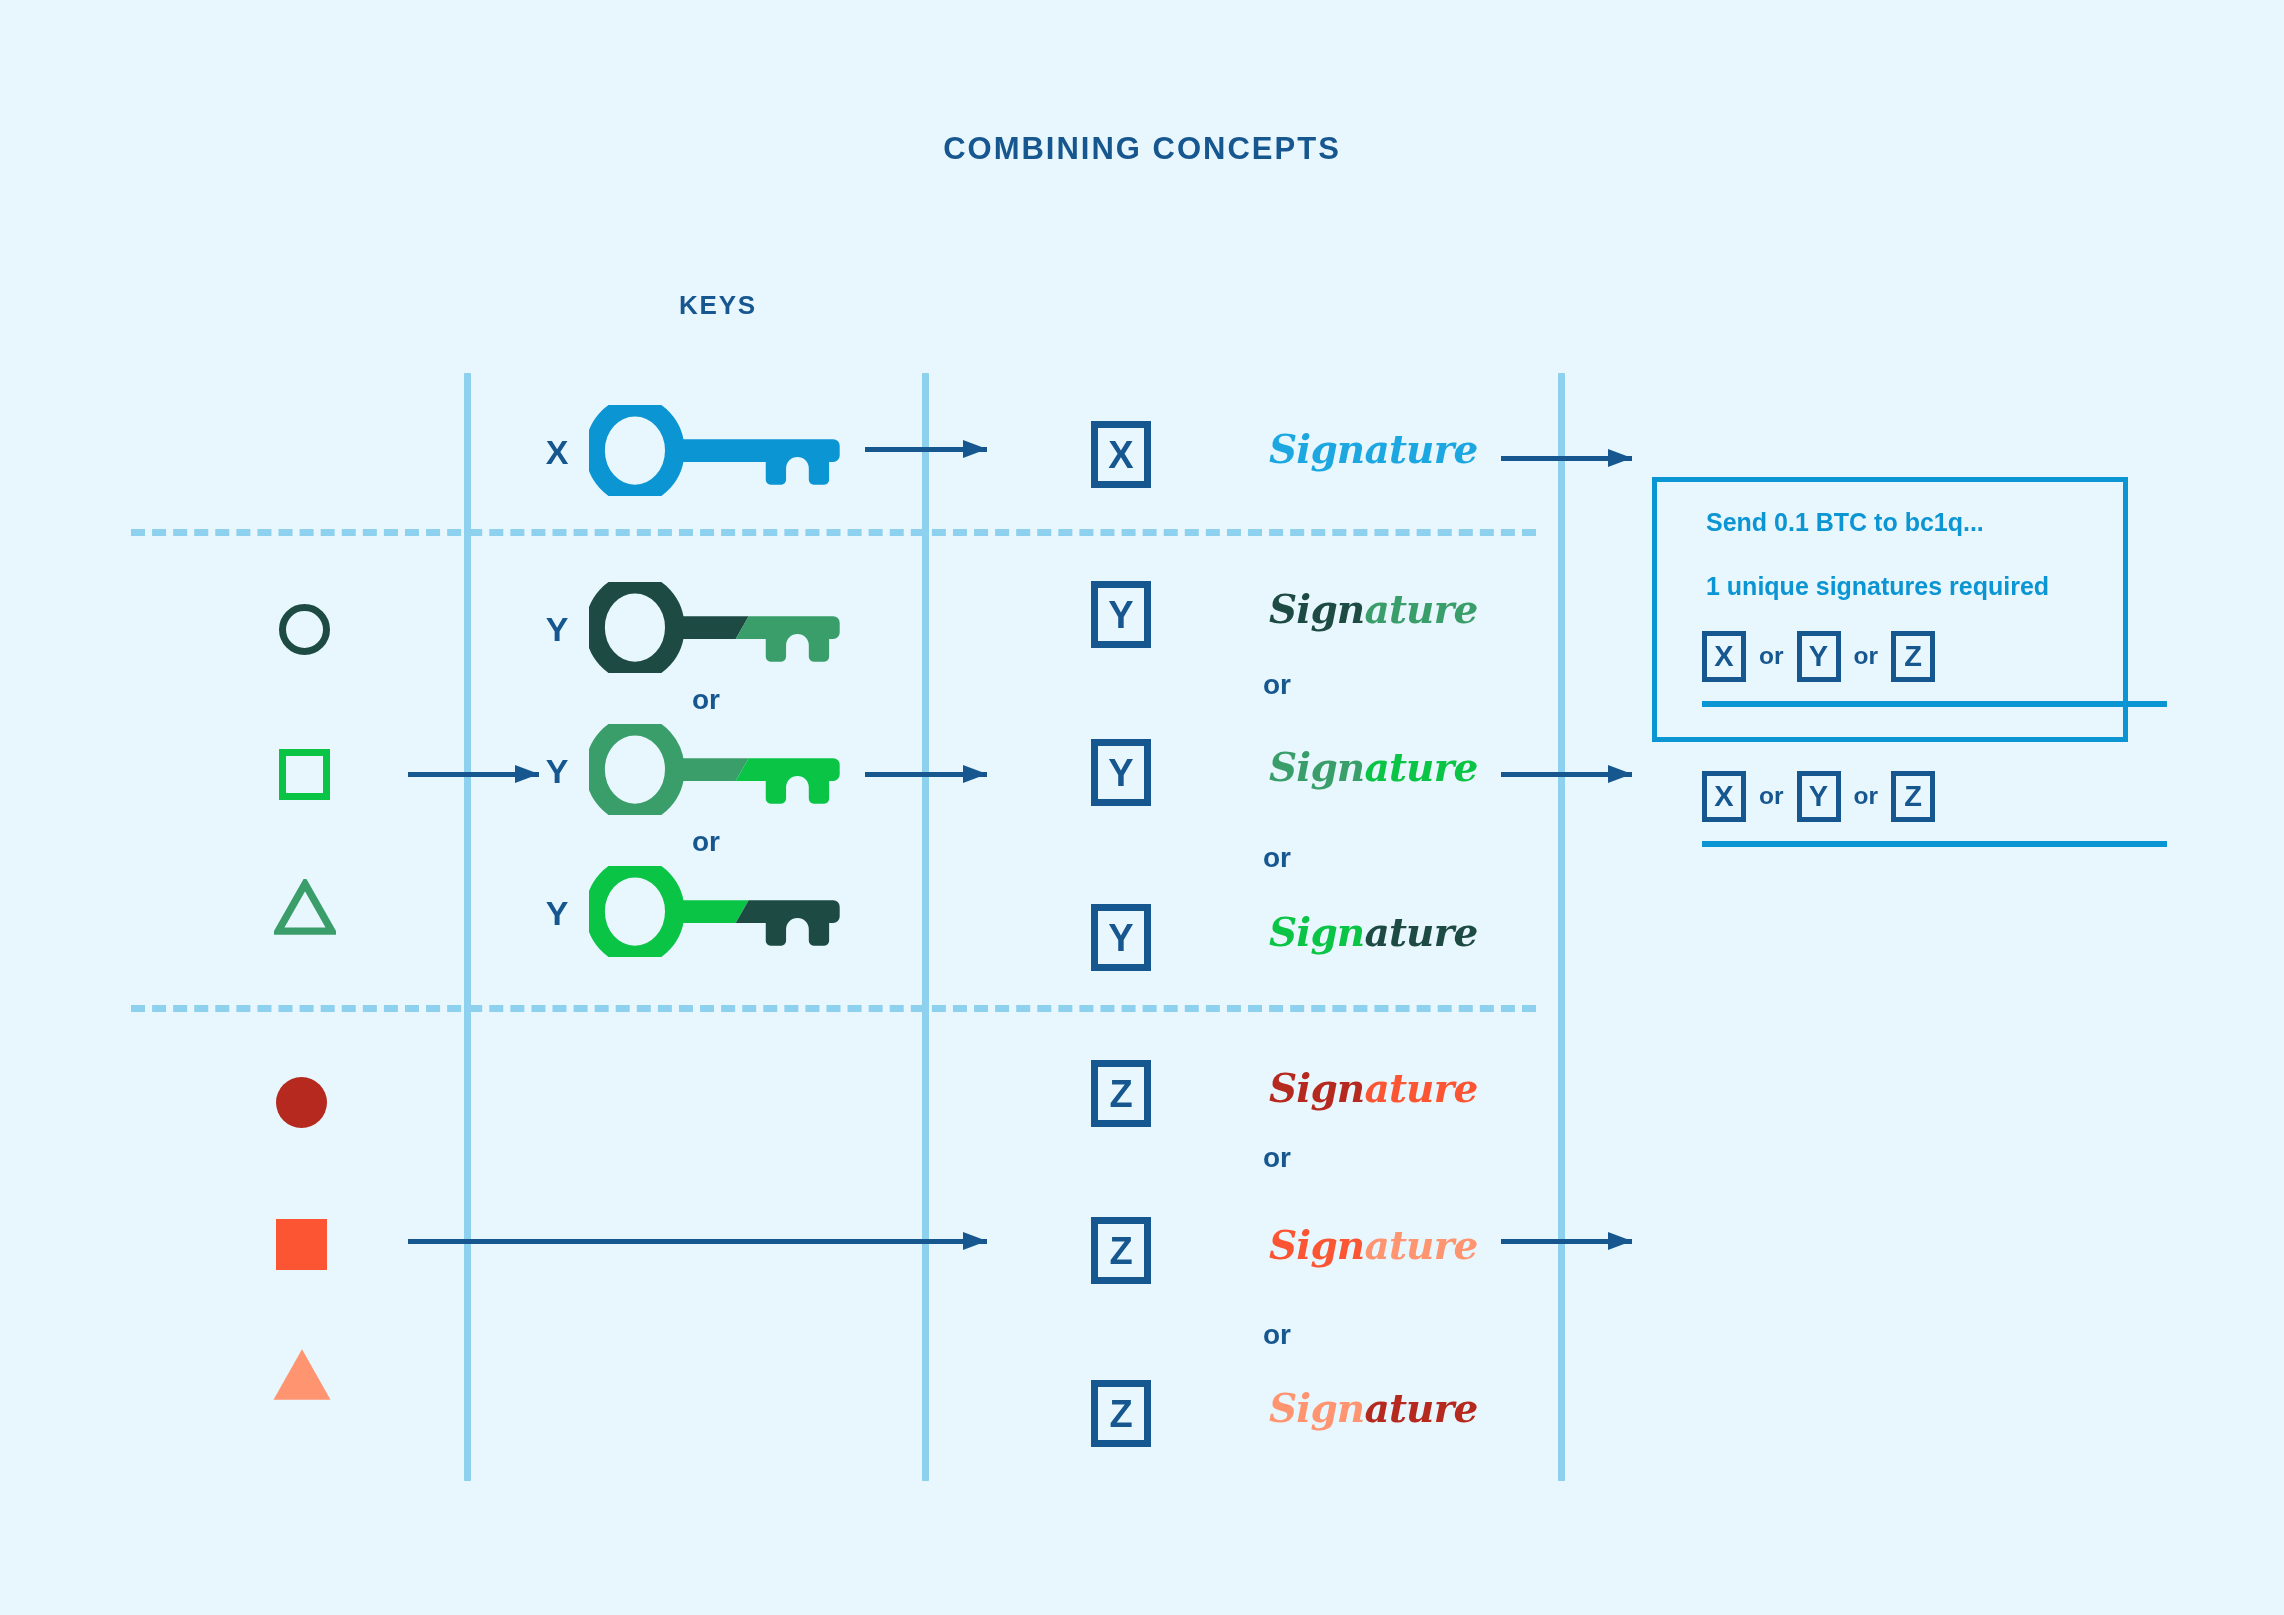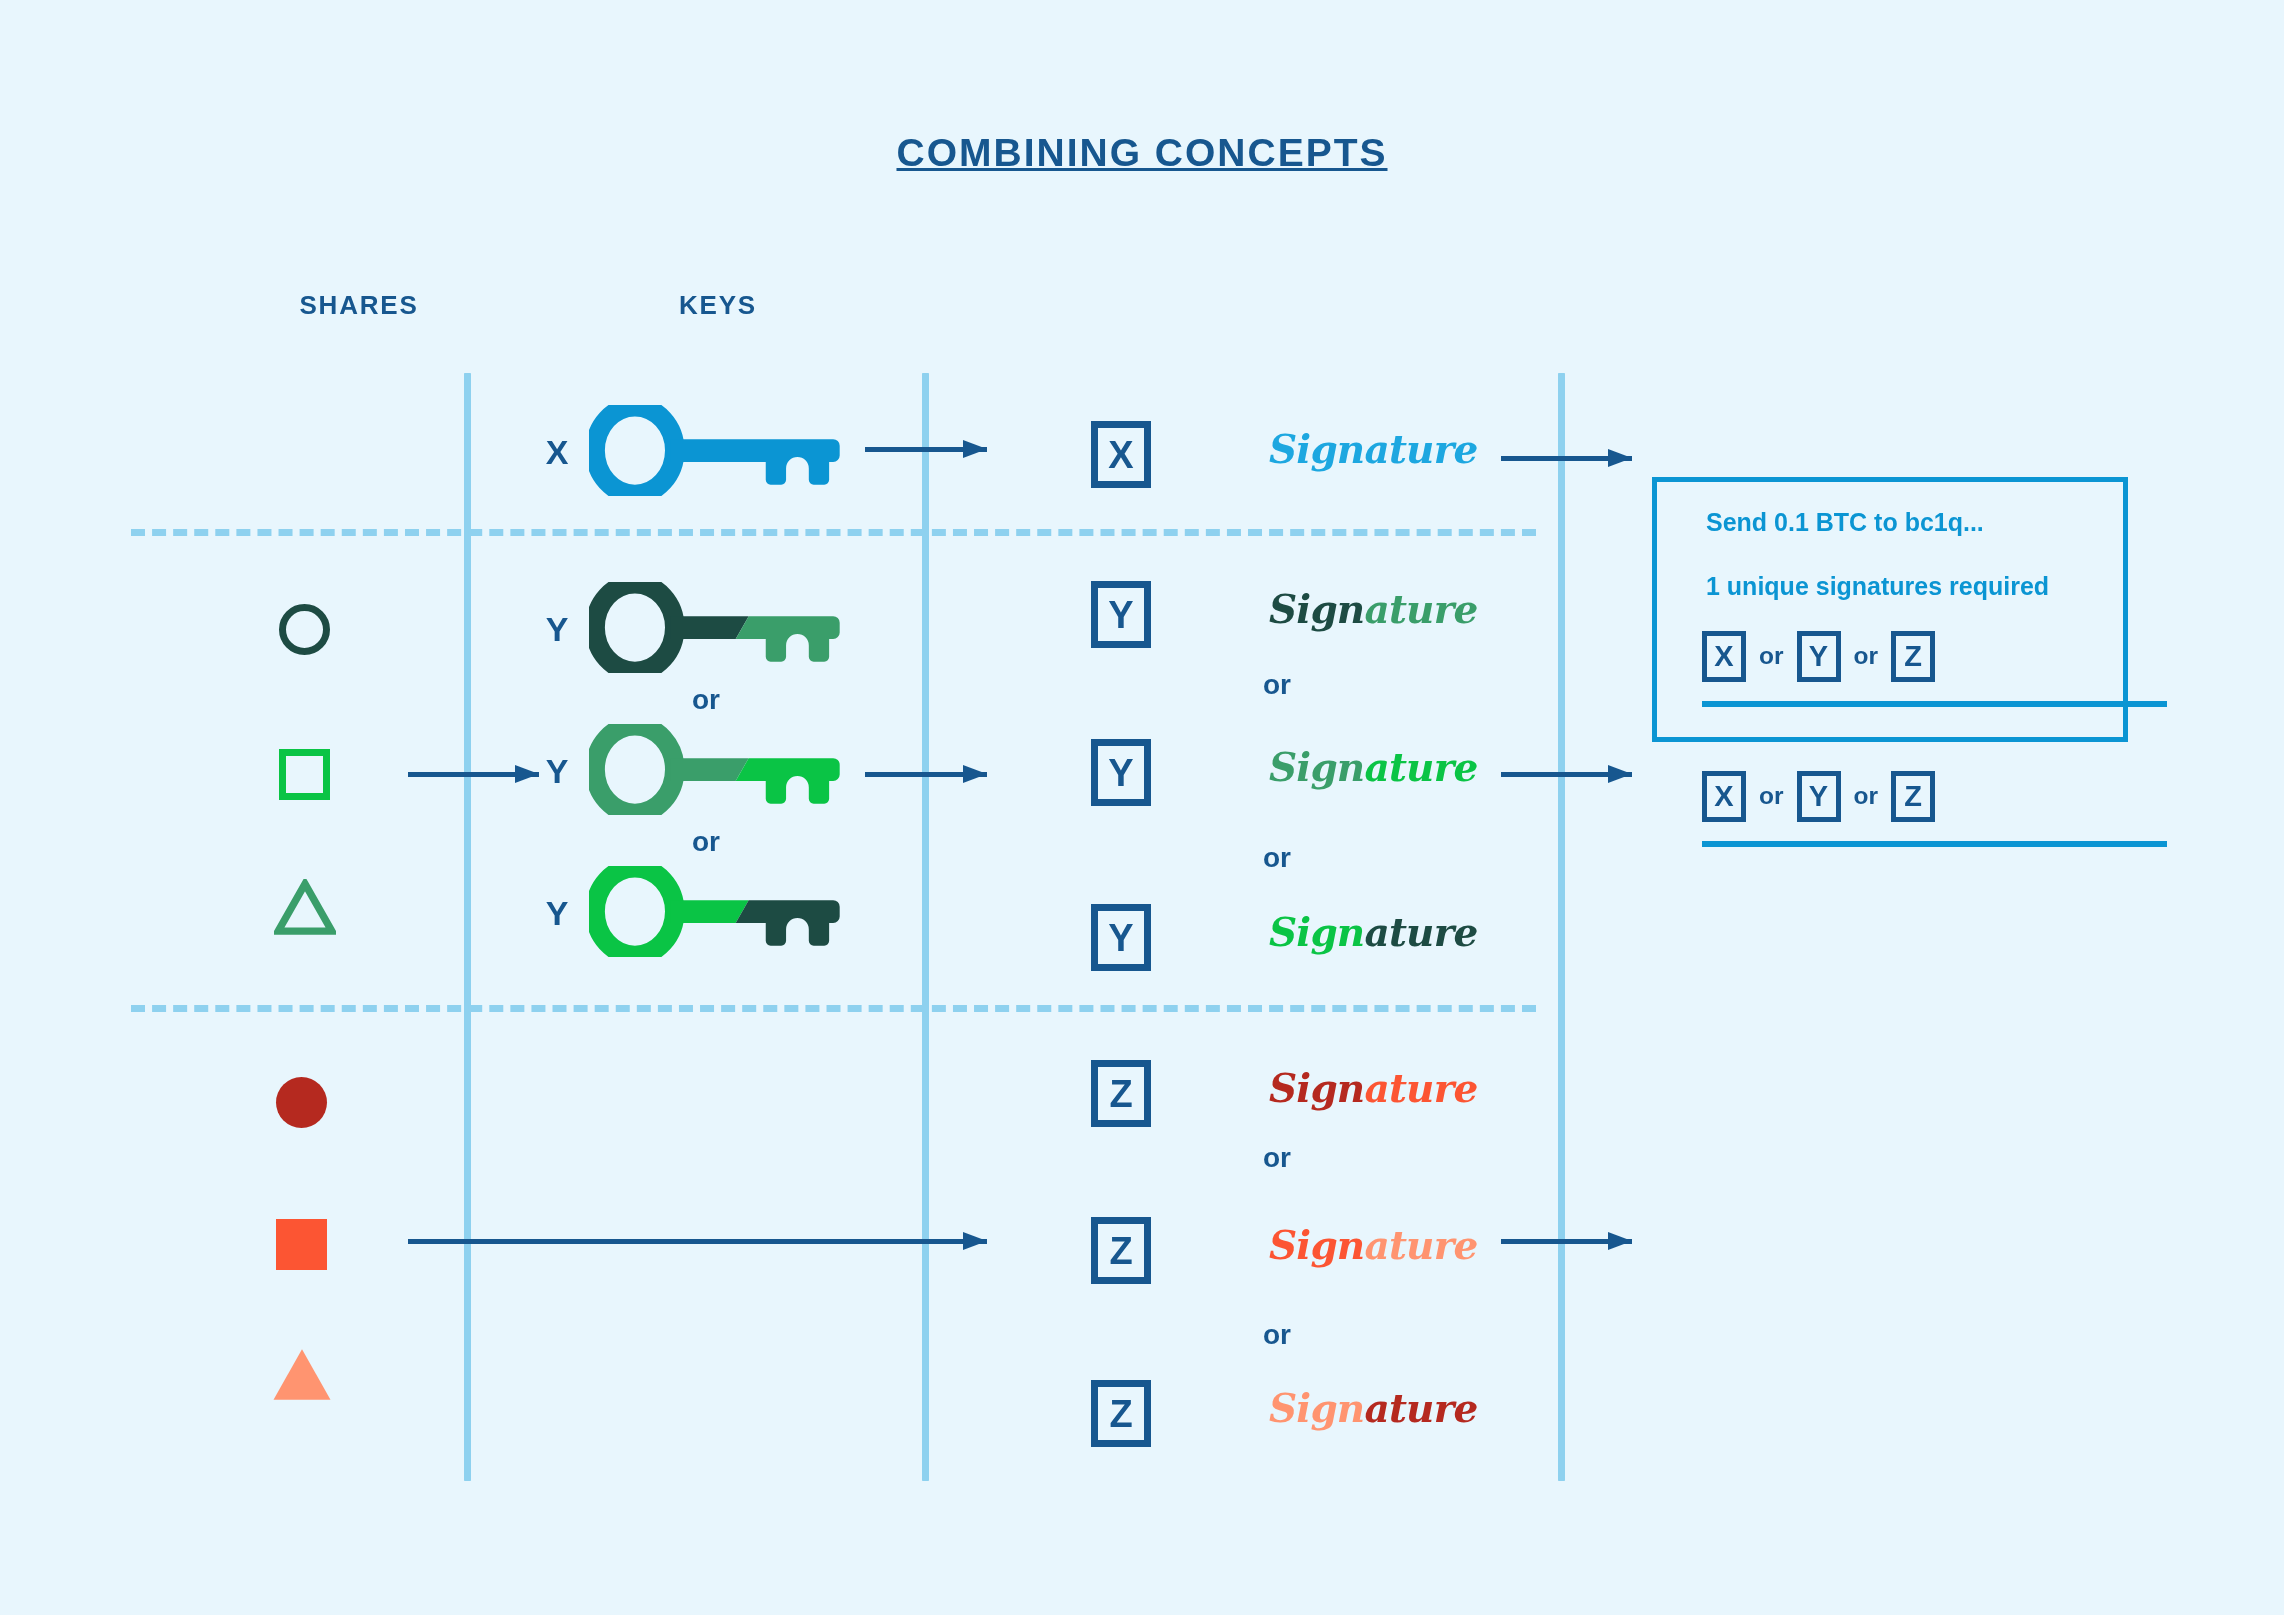--- a/index.html
+++ b/index.html
@@ -9,23 +9,22 @@
     font-family:"Liberation Sans", sans-serif;
     overflow:hidden;
     position:relative;
   }
   .stage { position:absolute; left:0; top:0; width:2284px; height:1616px; }
 
   
   #title {
     position:absolute; left:0; top:131px; width:2284px;
     text-align:center;
-    font-size:39px; font-weight:bold; letter-spacing:2px;
+    font-size:31px; font-weight:bold; letter-spacing:2px;
     color:#17578f;
-    text-decoration:underline;
   }
 
   
   .col-head {
     position:absolute; top:290px;
     font-size:26px; font-weight:bold; letter-spacing:1.8px;
     color:#17578f; text-align:center;
   }
   #head-shares      { left:106px;  width:506px; }
   #head-keys        { left:506px;  width:424px; }
@@ -149,21 +148,20 @@
     margin-top:18px; height:5.7px; background:#0b95d3; width:465px;
   }
 </style>
 </head>
 <body>
 
 <div class="stage">
 
   <div id="title">COMBINING CONCEPTS</div>
 
-  <div class="col-head" id="head-shares">SHARES</div>
   <div class="col-head" id="head-keys">KEYS</div>
 
   <div class="vline" id="vline-1"></div>
   <div class="vline" id="vline-2"></div>
   <div class="vline" id="vline-3"></div>
 
   <div class="hdash" id="hdash-1"></div>
   <div class="hdash" id="hdash-2"></div>
 
   <div class="share share-circle-outline" style="left:279px; top:604px; width:51px; height:51px; border:7.3px solid #1d4b43;"></div>

